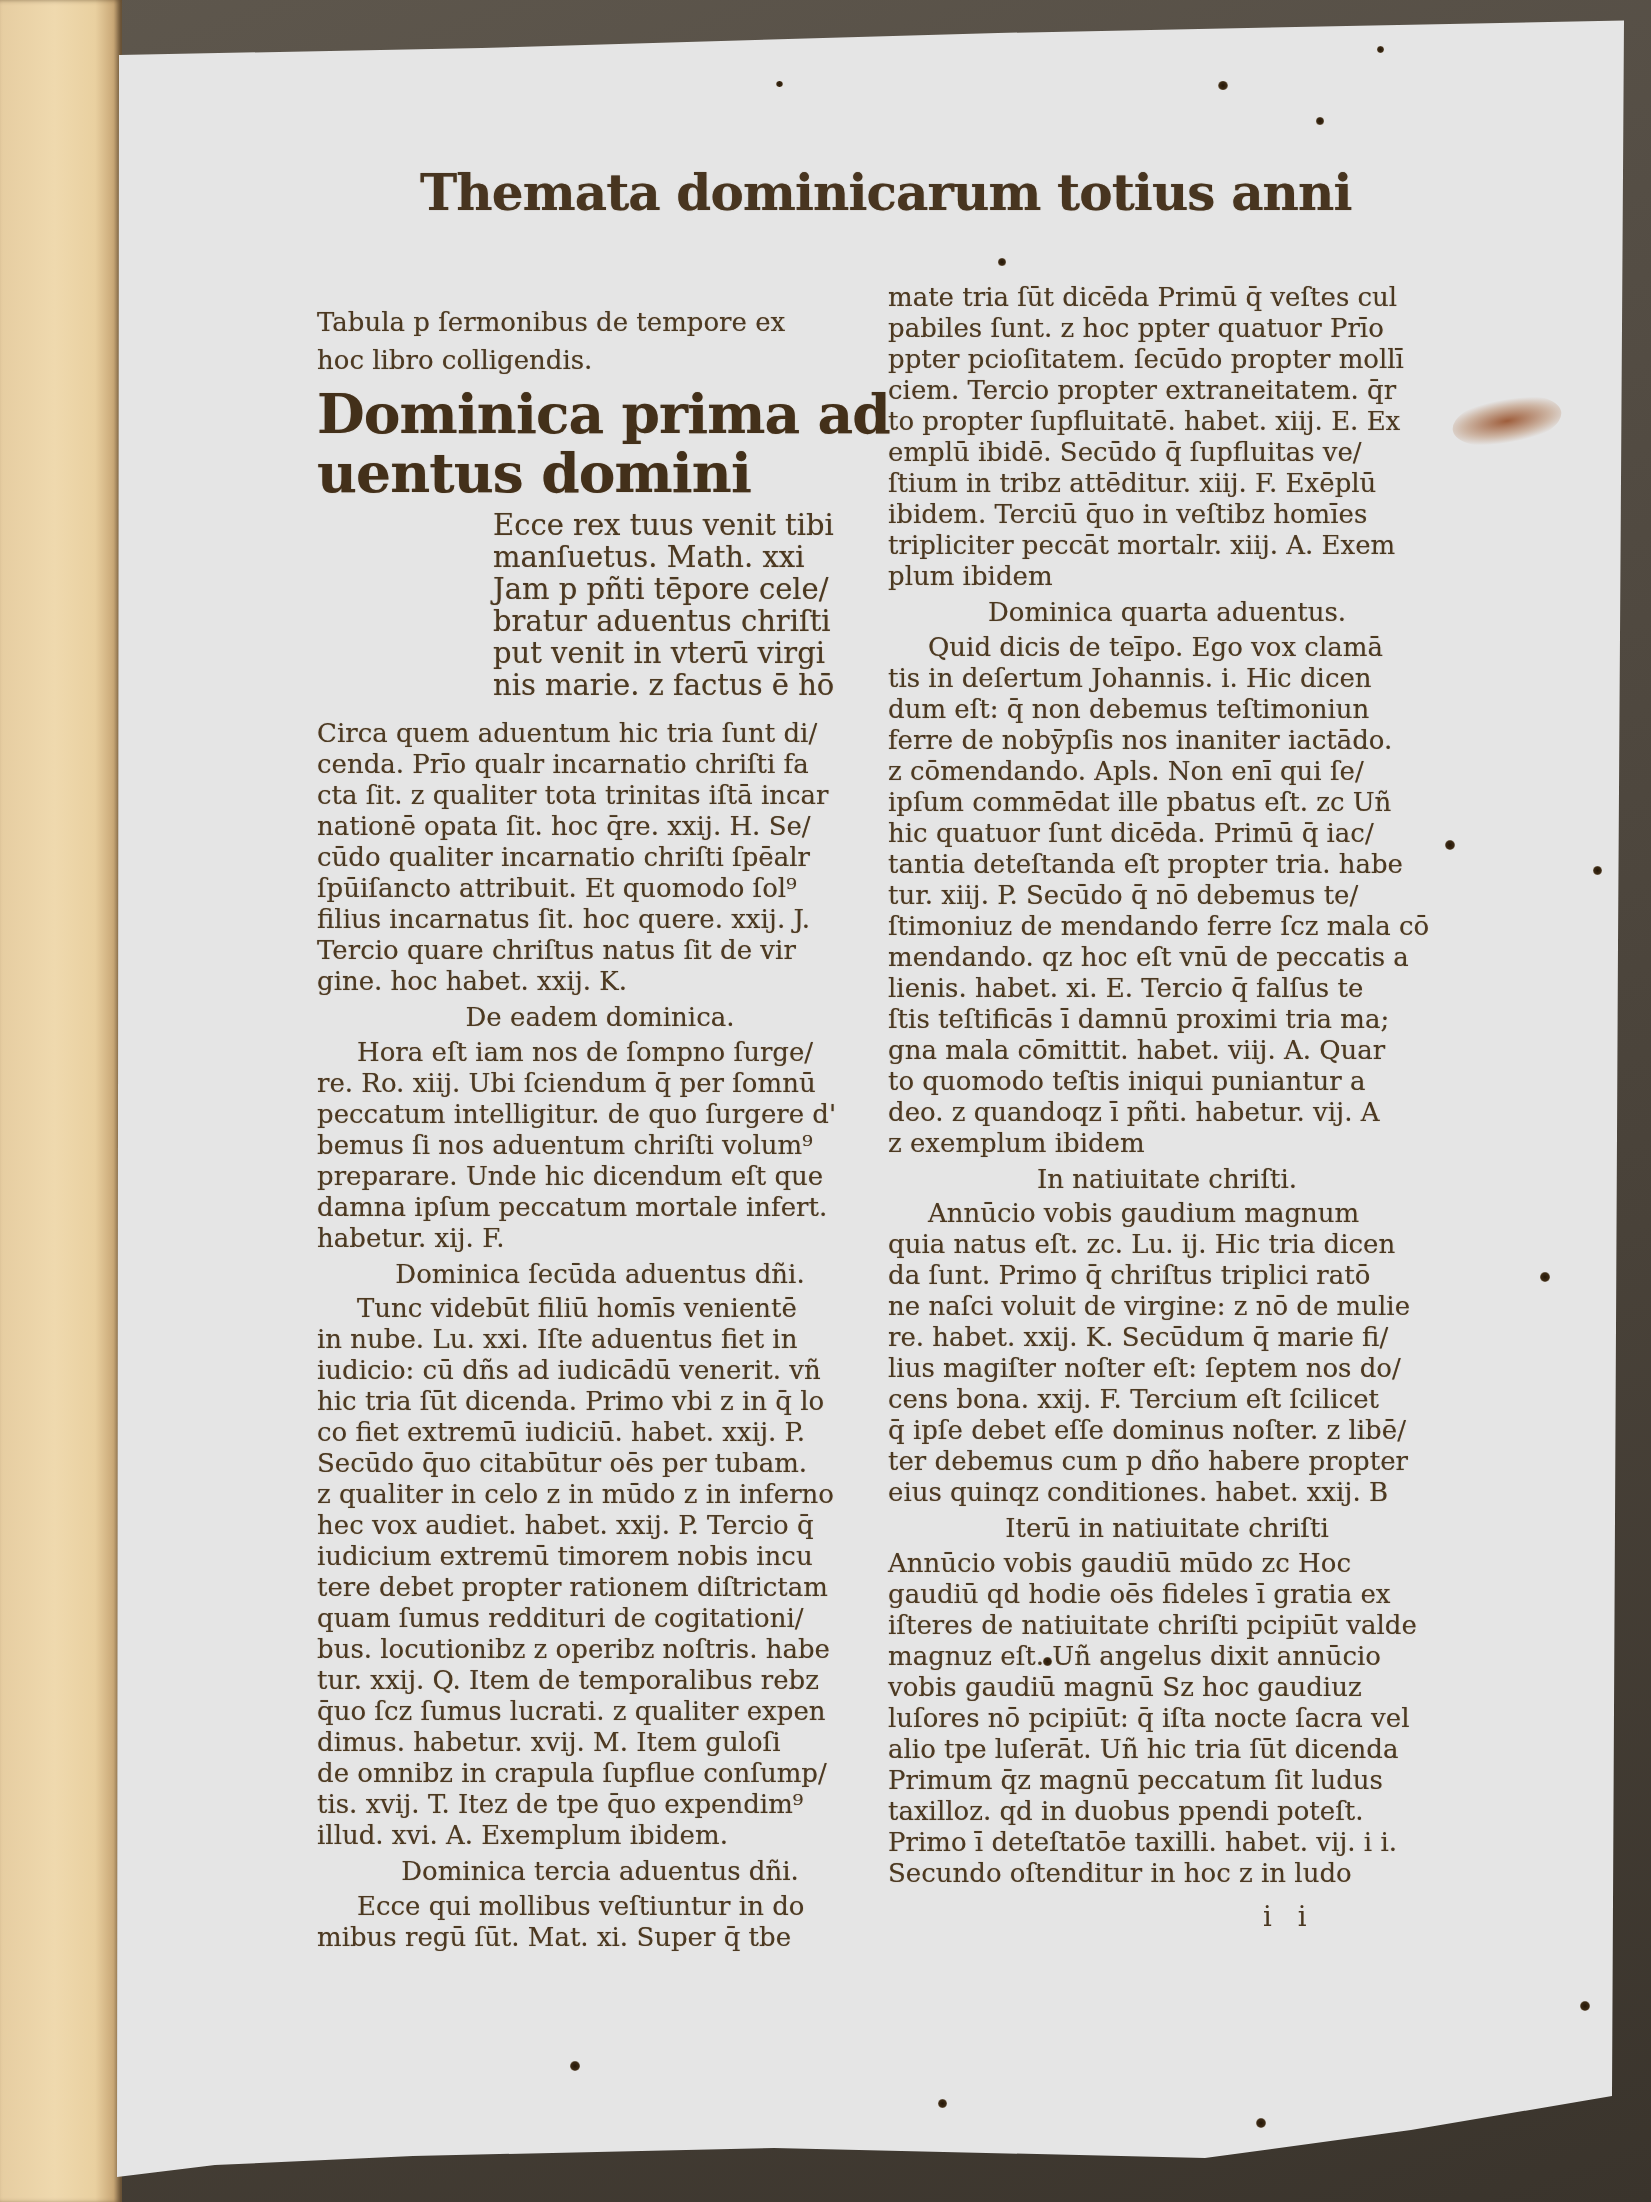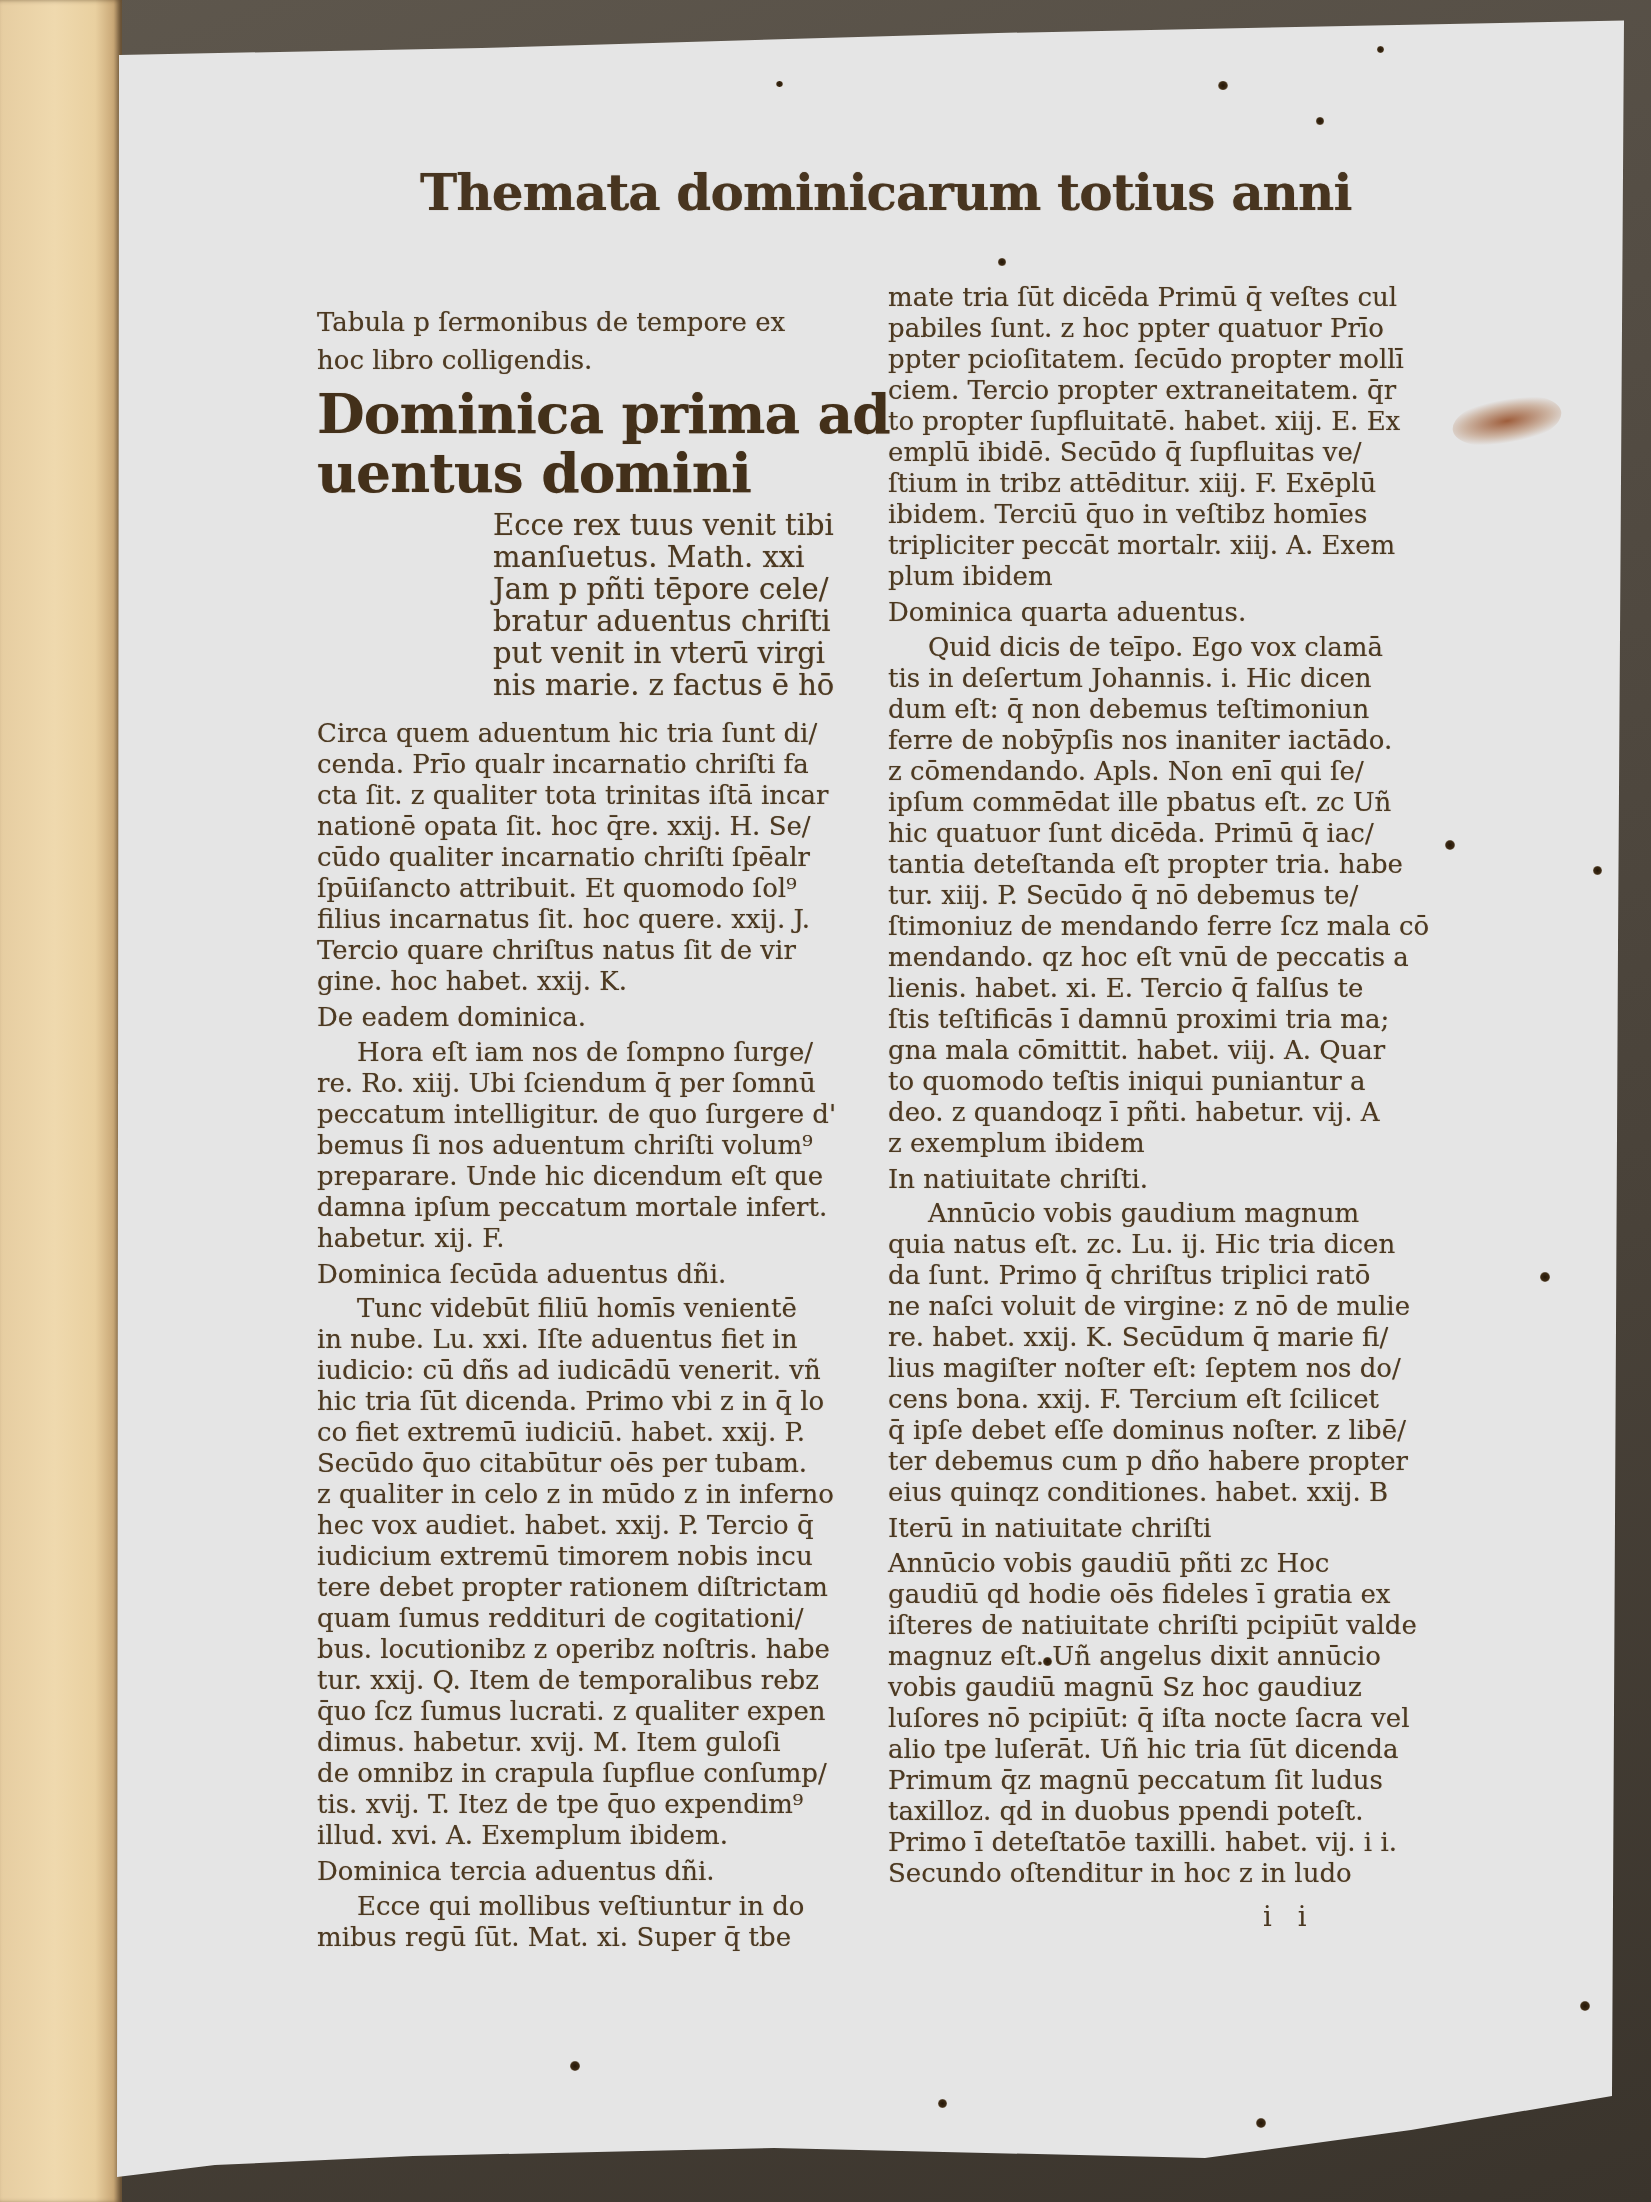--- a/index.html
+++ b/index.html
@@ -32,21 +32,21 @@
     color:#483520;text-shadow:0 0 0.9px rgba(60,40,12,.55);
   }
   .col{position:absolute;color:#4c3921;text-shadow:0 0 0.9px rgba(70,45,15,.45);}
   .col-left{left:317px;top:303px;width:566px;}
   .col-right{left:888px;top:282px;width:558px;}
   .block{margin:0 0 5.2px 0;}
   .block.intro{font-size:26px;line-height:38px;}
   .block.heading{font-size:55px;line-height:59px;font-weight:700;letter-spacing:-0.9px;color:#43301a;margin:3.4px 0 6.9px 0;}
   .block.thema{font-size:29px;line-height:32px;margin-left:176px;margin-bottom:17px;}
   .block.para{font-size:26px;line-height:31px;}
-  .block.sub{font-size:26px;line-height:31px;margin:5.2px 0 3.4px 0;}
+  .block.sub{font-size:26px;line-height:31px;text-align:center;margin:5.2px 0 3.4px 0;}
   .block.indent .tline:first-child{text-indent:40px;}
   .tline{white-space:nowrap;}
   .signature{
     position:absolute;left:1263px;top:1900px;font-size:27.5px;font-weight:400;
     color:#4a3720;letter-spacing:8.6px;
   }
   
   .worm{position:absolute;border-radius:50%;
     background:radial-gradient(circle,#241708 0%,#3c2a14 55%,rgba(90,65,35,.35) 80%,rgba(90,65,35,0) 100%);}
   .stain{
@@ -181,21 +181,21 @@
         <div class="tline">lius magiſter noſter eſt: ſeptem nos do/</div>
         <div class="tline">cens bona. xxij. F. Tercium eſt ſcilicet</div>
         <div class="tline">q̄ ipſe debet eſſe dominus noſter. z libē/</div>
         <div class="tline">ter debemus cum p dño habere propter</div>
         <div class="tline">eius quinqz conditiones. habet. xxij. B</div>
       </div>
       <div class="block sub">
         <div class="tline">Iterū in natiuitate chriſti</div>
       </div>
       <div class="block para">
-        <div class="tline">Annūcio vobis gaudiū pñti zc Hoc</div>
+        <div class="tline">Annūcio vobis gaudiū mūdo zc Hoc</div>
         <div class="tline">gaudiū qd hodie oēs fideles ī gratia ex</div>
         <div class="tline">iſteres de natiuitate chriſti pcipiūt valde</div>
         <div class="tline">magnuz eſt. Uñ angelus dixit annūcio</div>
         <div class="tline">vobis gaudiū magnū Sz hoc gaudiuz</div>
         <div class="tline">luſores nō pcipiūt: q̄ iſta nocte ſacra vel</div>
         <div class="tline">alio tpe luſerāt. Uñ hic tria ſūt dicenda</div>
         <div class="tline">Primum q̄z magnū peccatum ſit ludus</div>
         <div class="tline">taxilloz. qd in duobus ppendi poteſt.</div>
         <div class="tline">Primo ī deteſtatōe taxilli. habet. vij. i i.</div>
         <div class="tline">Secundo oſtenditur in hoc z in ludo</div>

